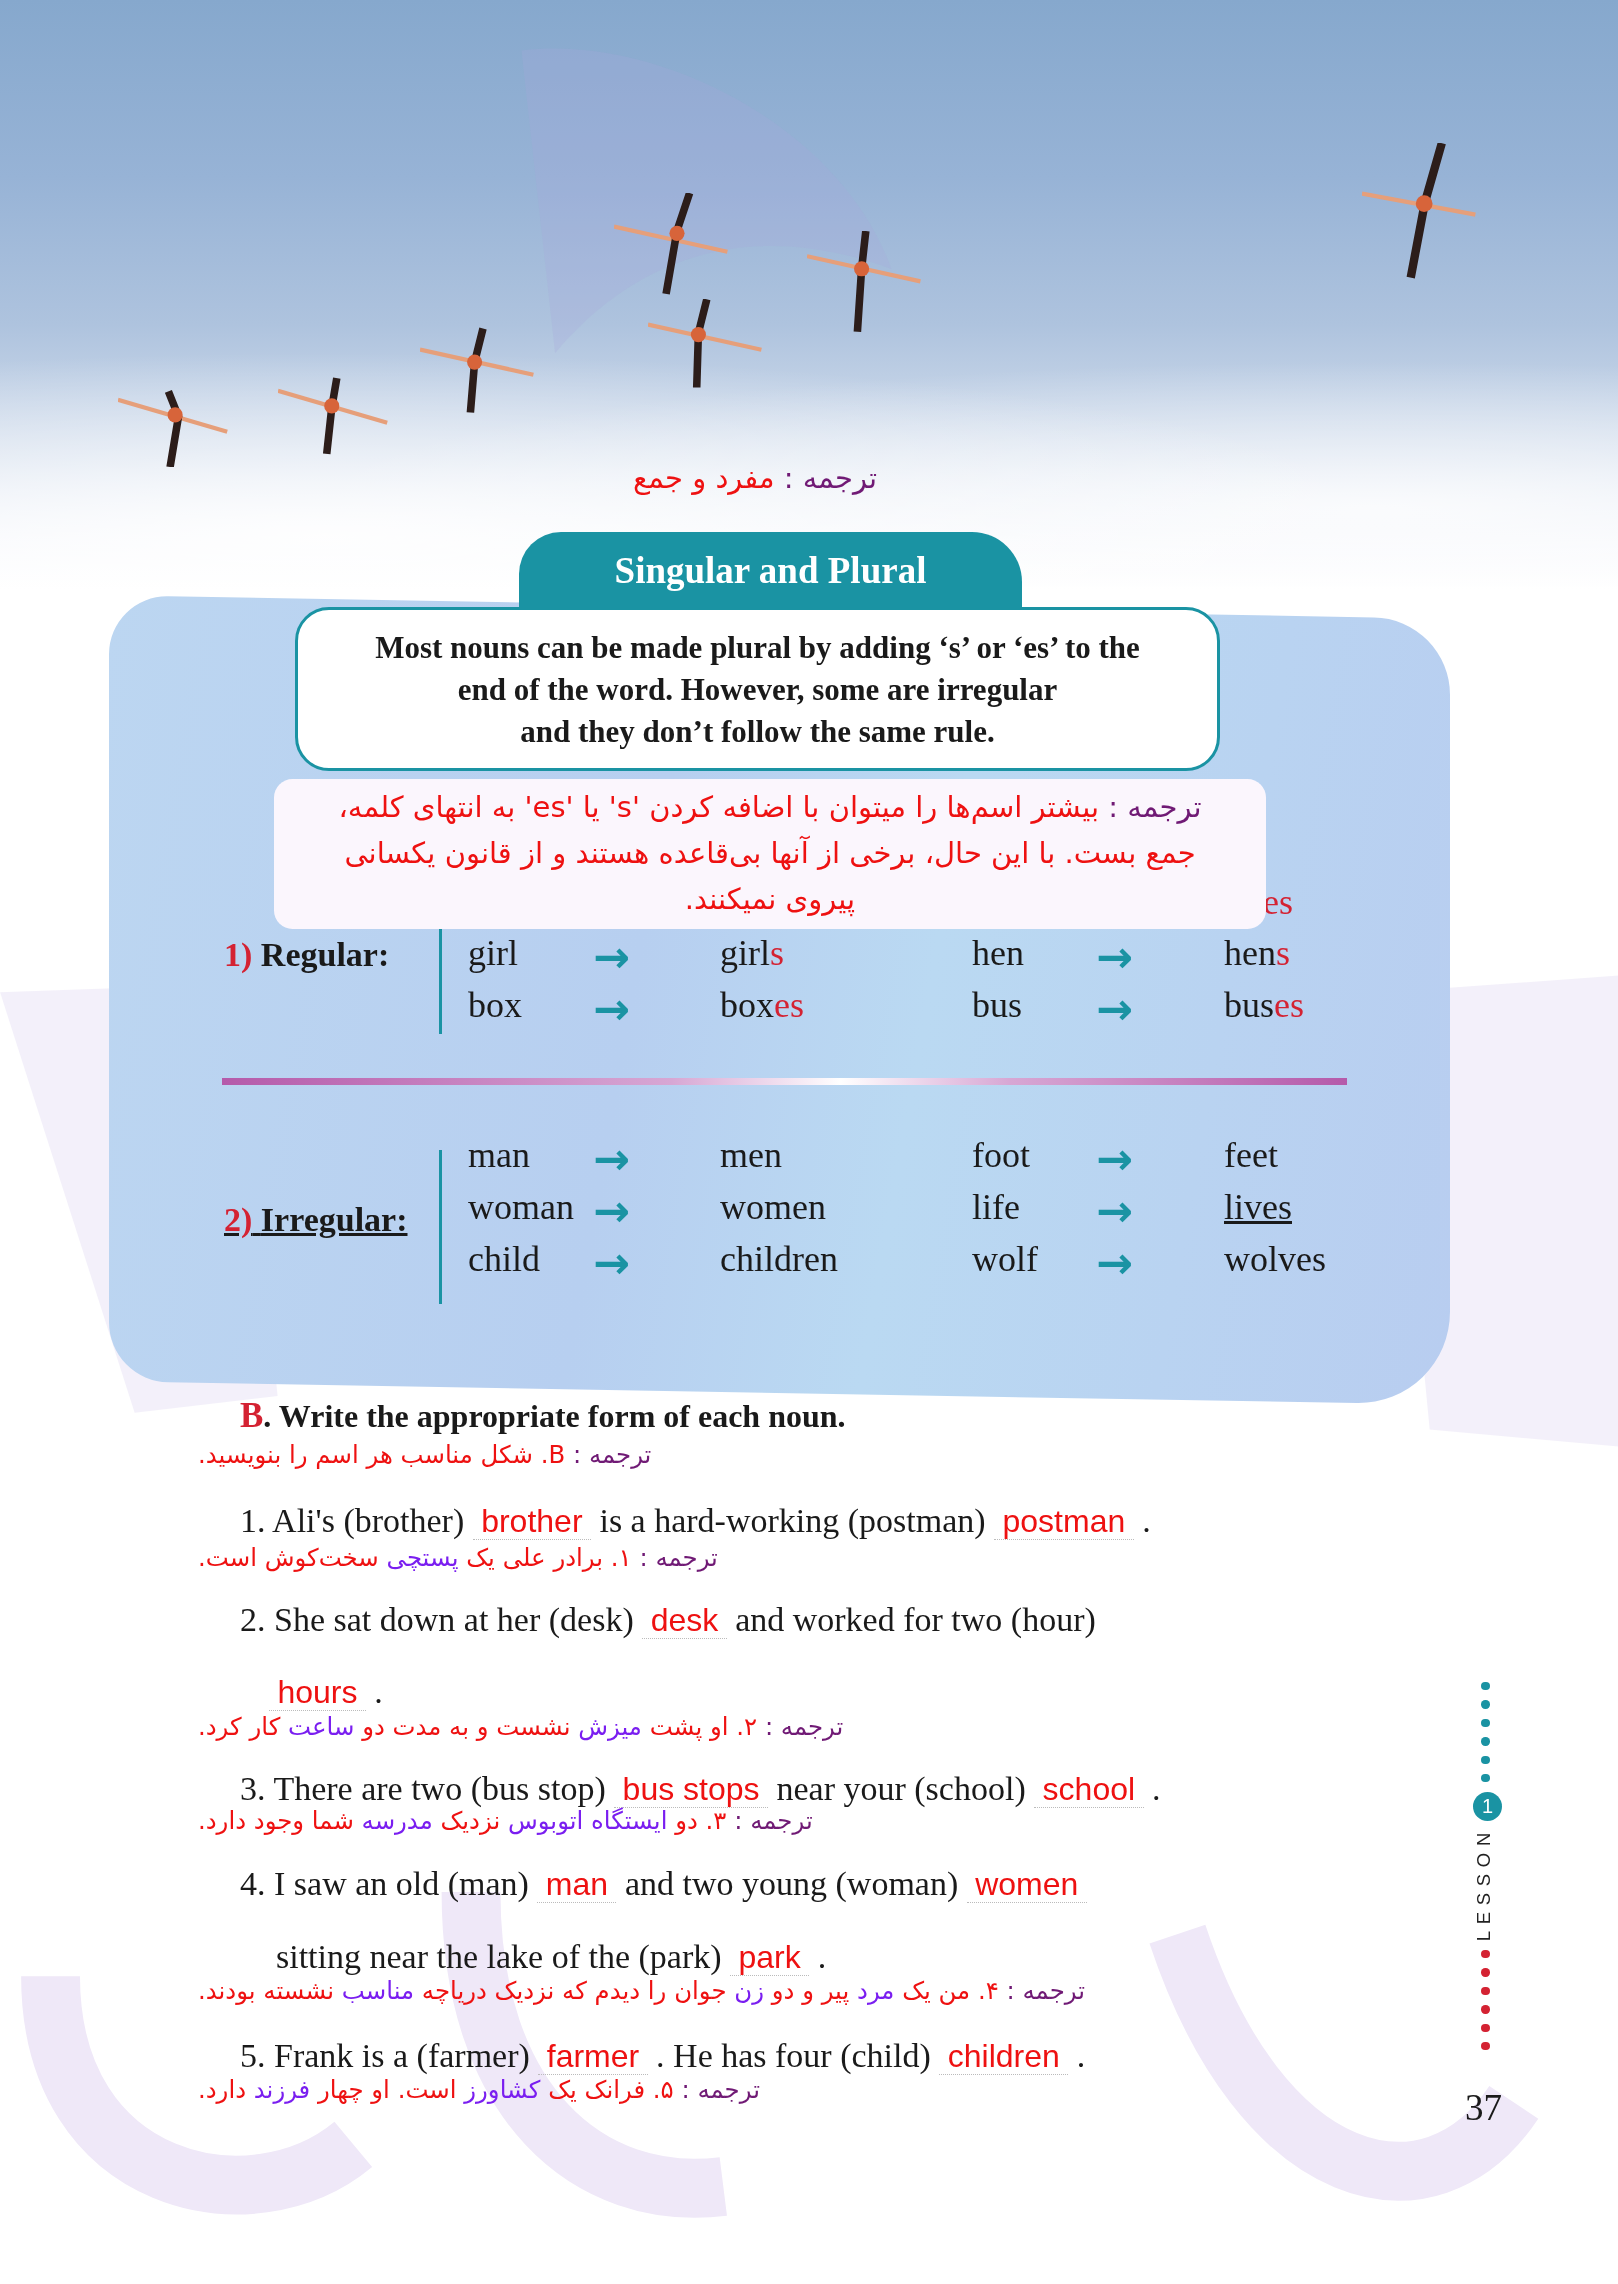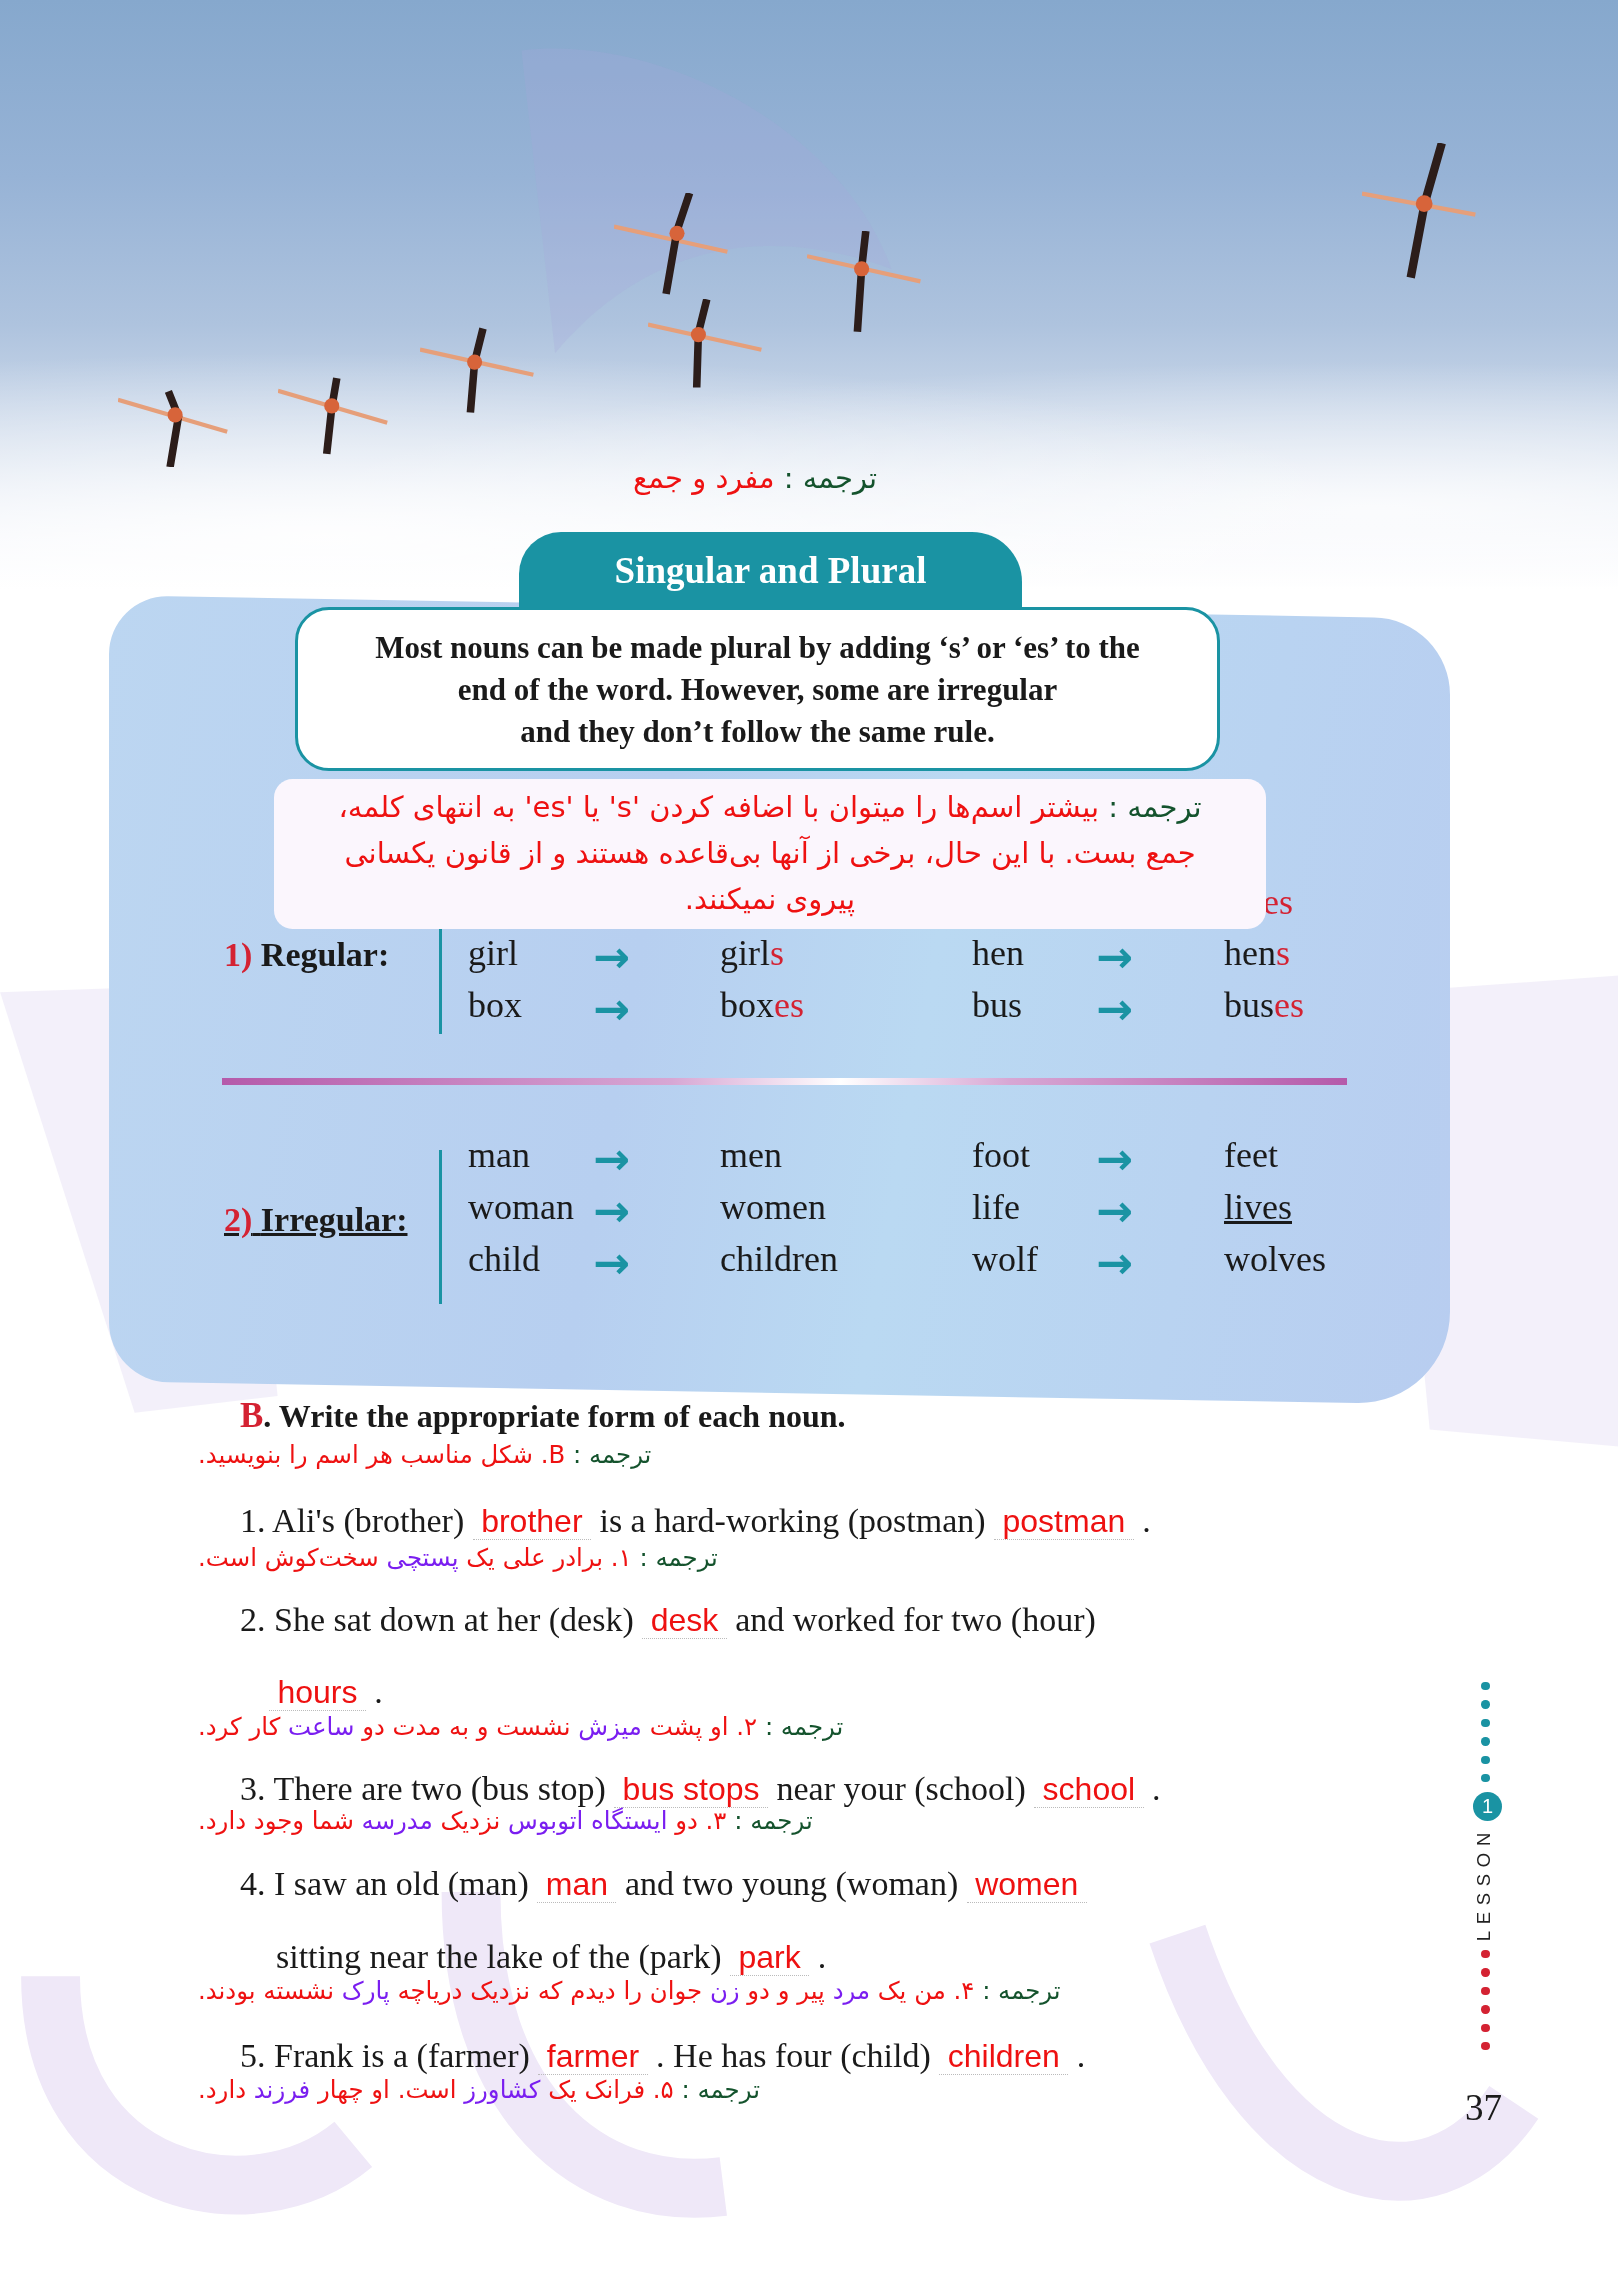--- a/index.html
+++ b/index.html
@@ -5,21 +5,21 @@
   html, body { margin:0; padding:0; }
   body { width:1619px; height:2284px; position:relative; overflow:hidden; background:#ffffff; font-family:"Liberation Serif", serif; }
   .sky { position:absolute; left:0; top:0; width:1619px; height:589px;
     background: linear-gradient(180deg, #86a8cd 0%, #97b3d6 30%, #aec3de 55%, #d6e0ee 78%, #f4f6fb 92%, #ffffff 100%); }
   .cloud { position:absolute; left:0; top:320px; width:1619px; height:269px;
     background: radial-gradient(ellipse at 20% 80%, rgba(255,255,255,0.9), rgba(255,255,255,0) 60%),
                 radial-gradient(ellipse at 85% 70%, rgba(255,255,255,0.8), rgba(255,255,255,0) 55%); }
   .watermark { position:absolute; pointer-events:none; }
   .bird { position:absolute; }
   .fa { font-family:"DejaVu Sans", sans-serif; direction:rtl; }
-  .green { color:#14532d; }
+  .green { color:#701a75; }
   .red { color:#ee1111; }
   .purple { color:#7a1ef0; }
   .title-trans { position:absolute; left:0; width:1510px; top:461px; text-align:center; font-size:29px; }
   .tab { position:absolute; left:519px; top:532px; width:503px; height:77px; background:#1a93a3;
     border-radius:42px 50px 0 0; color:#fff; font-weight:bold; font-size:37px; display:flex; align-items:center; justify-content:center; }
   .blue-panel { position:absolute; left:109px; top:607px; width:1341px; height:786px;
     background:linear-gradient(100deg, #bcd6f1 0%, #b7cff0 40%, #bad9f2 60%, #b8cdf0 100%);
     border-radius:59px 76px 93px 59px; transform:skewY(1deg); }
   .rule-box { position:absolute; left:295px; top:607px; width:925px; height:164px; background:#fff;
     border:3.4px solid #1a93a3; border-radius:34px; box-sizing:border-box; text-align:center;
@@ -219,21 +219,21 @@
   <span>4. I saw an old (man)</span>
   <span class="answer">man</span>
   <span>and two young (woman)</span>
   <span class="answer">women</span>
 </div>
 <div class="sentence" style="top:1926px;left:276px;">
   <span>sitting near the lake of the (park)</span>
   <span class="answer">park</span>
   <span>.</span>
 </div>
-<div class="fa-line fa" style="top:1976px;"><span class="green">ترجمه : </span><span class="red">۴. من یک </span><span class="purple">مرد</span><span class="red"> پیر و دو </span><span class="purple">زن</span><span class="red"> جوان را دیدم که نزدیک دریاچه </span><span class="purple">پارک</span><span class="red"> نشسته بودند.</span></div>
+<div class="fa-line fa" style="top:1976px;"><span class="green">ترجمه : </span><span class="red">۴. من یک </span><span class="purple">مرد</span><span class="red"> پیر و دو </span><span class="purple">زن</span><span class="red"> جوان را دیدم که نزدیک دریاچه </span><span class="purple">مناسب</span><span class="red"> نشسته بودند.</span></div>
 
 <div class="sentence" style="top:2025px;">
   <span>5. Frank is a (farmer)</span>
   <span class="answer">farmer</span>
   <span>. He has four (child)</span>
   <span class="answer">children</span>
   <span>.</span>
 </div>
 <div class="fa-line fa" style="top:2075px;"><span class="green">ترجمه : </span><span class="red">۵. فرانک یک </span><span class="purple">کشاورز</span><span class="red"> است. او چهار </span><span class="purple">فرزند</span><span class="red"> دارد.</span></div>
 

